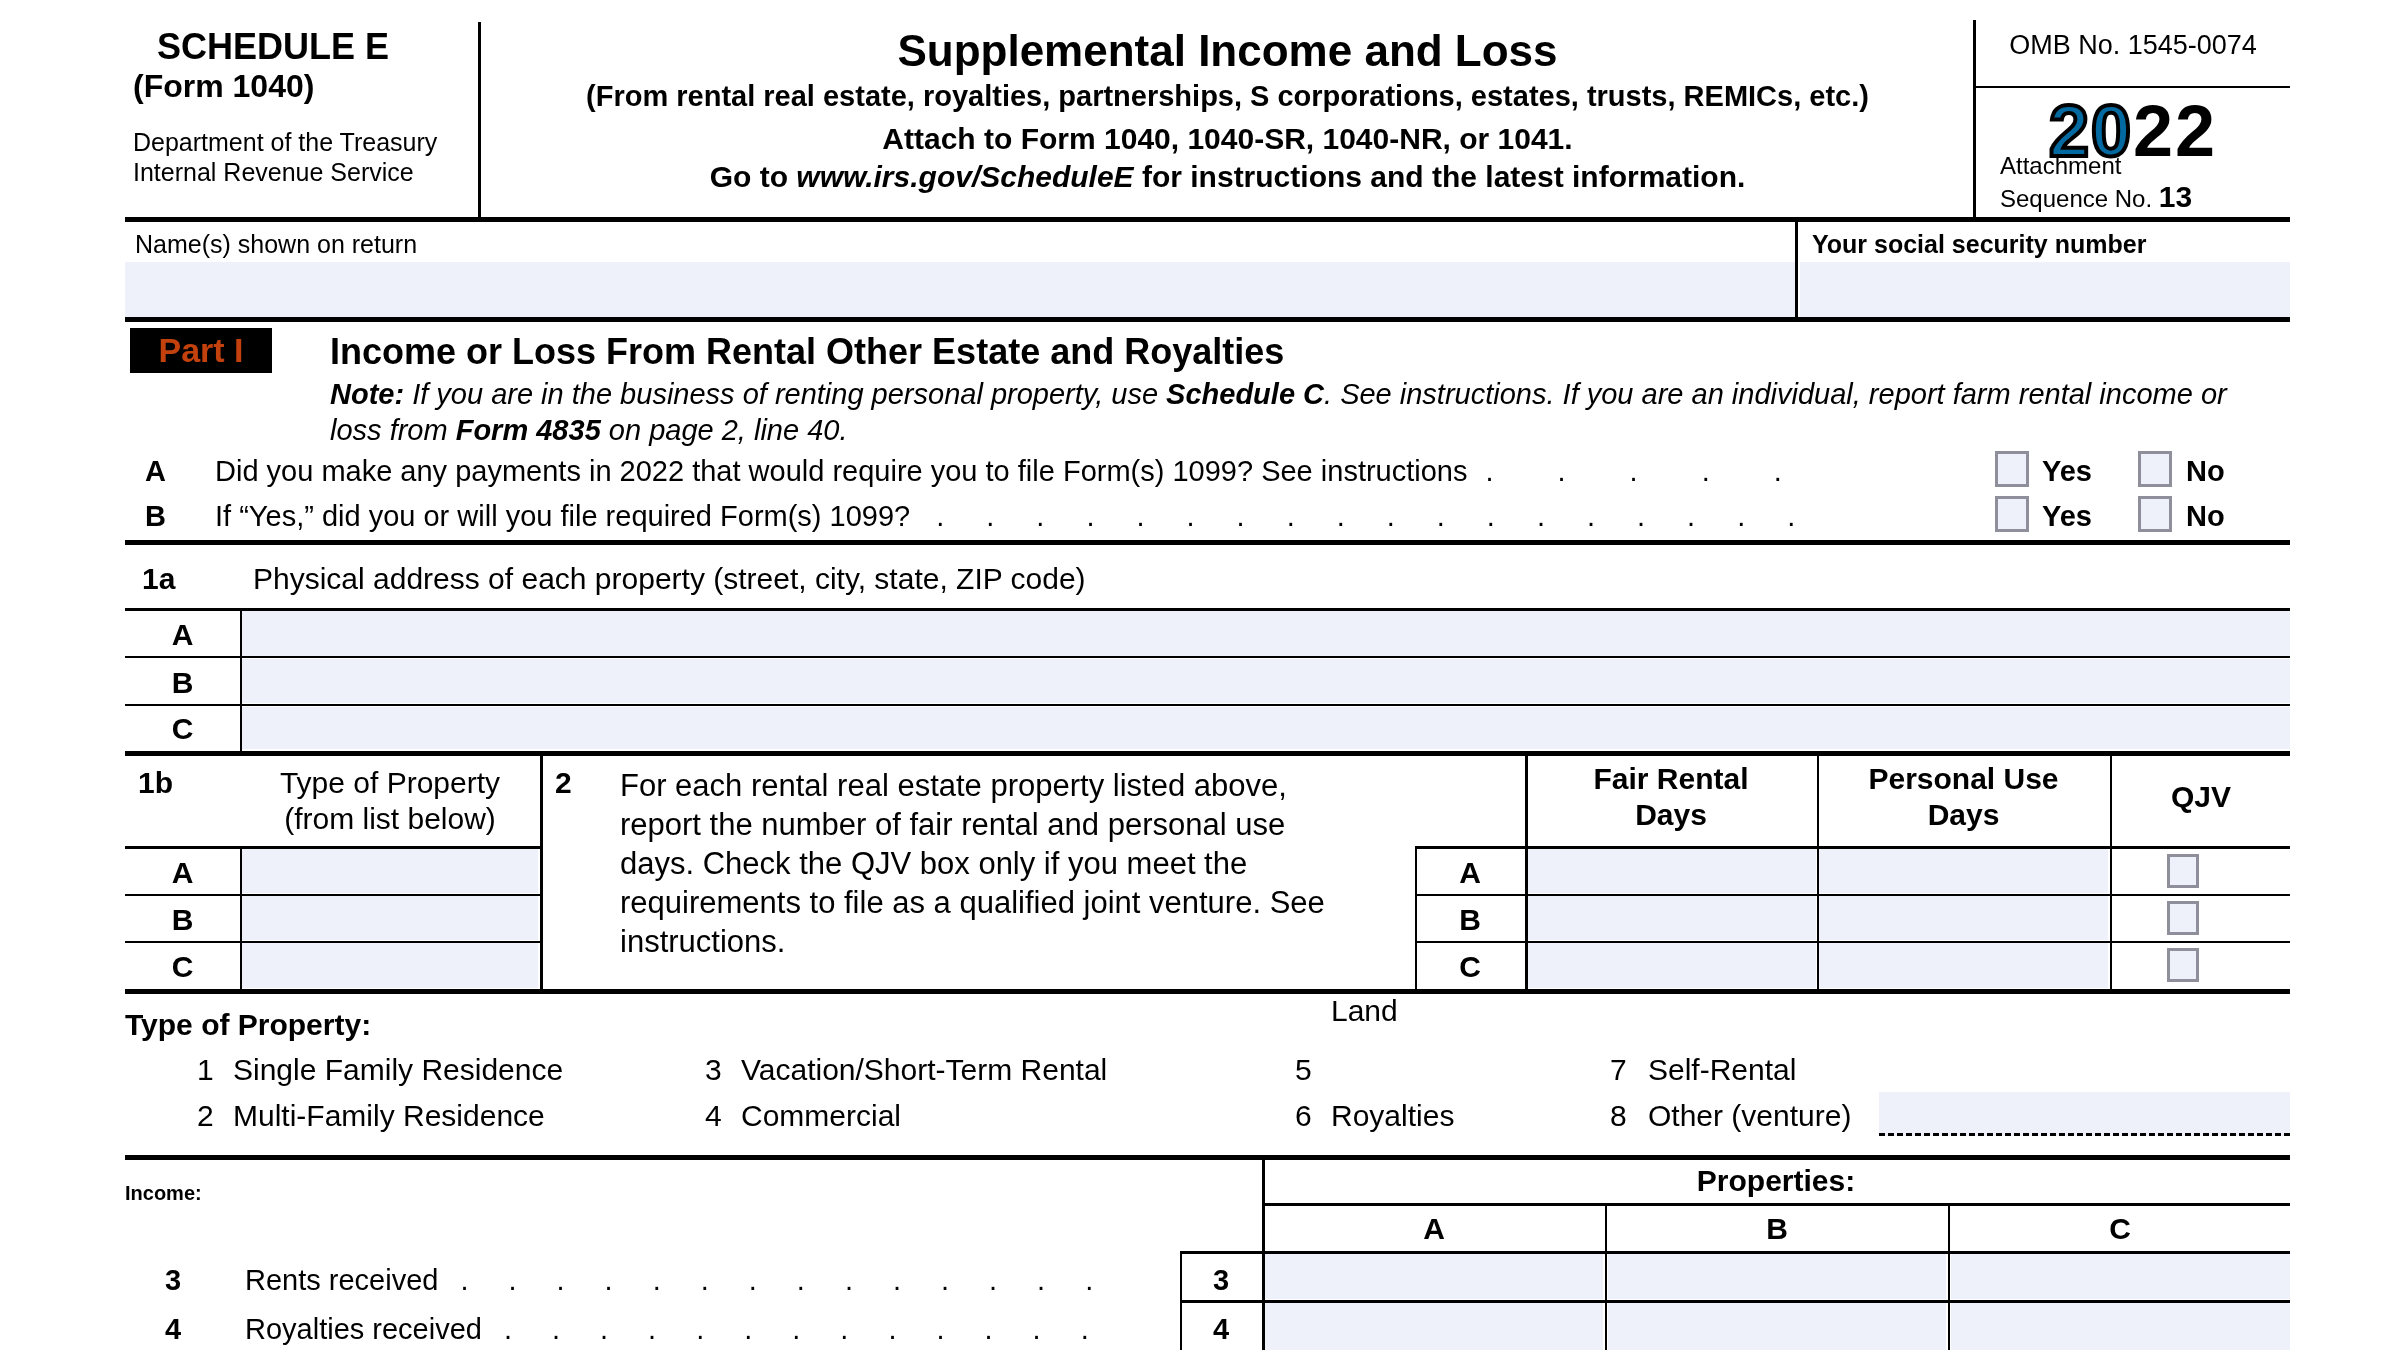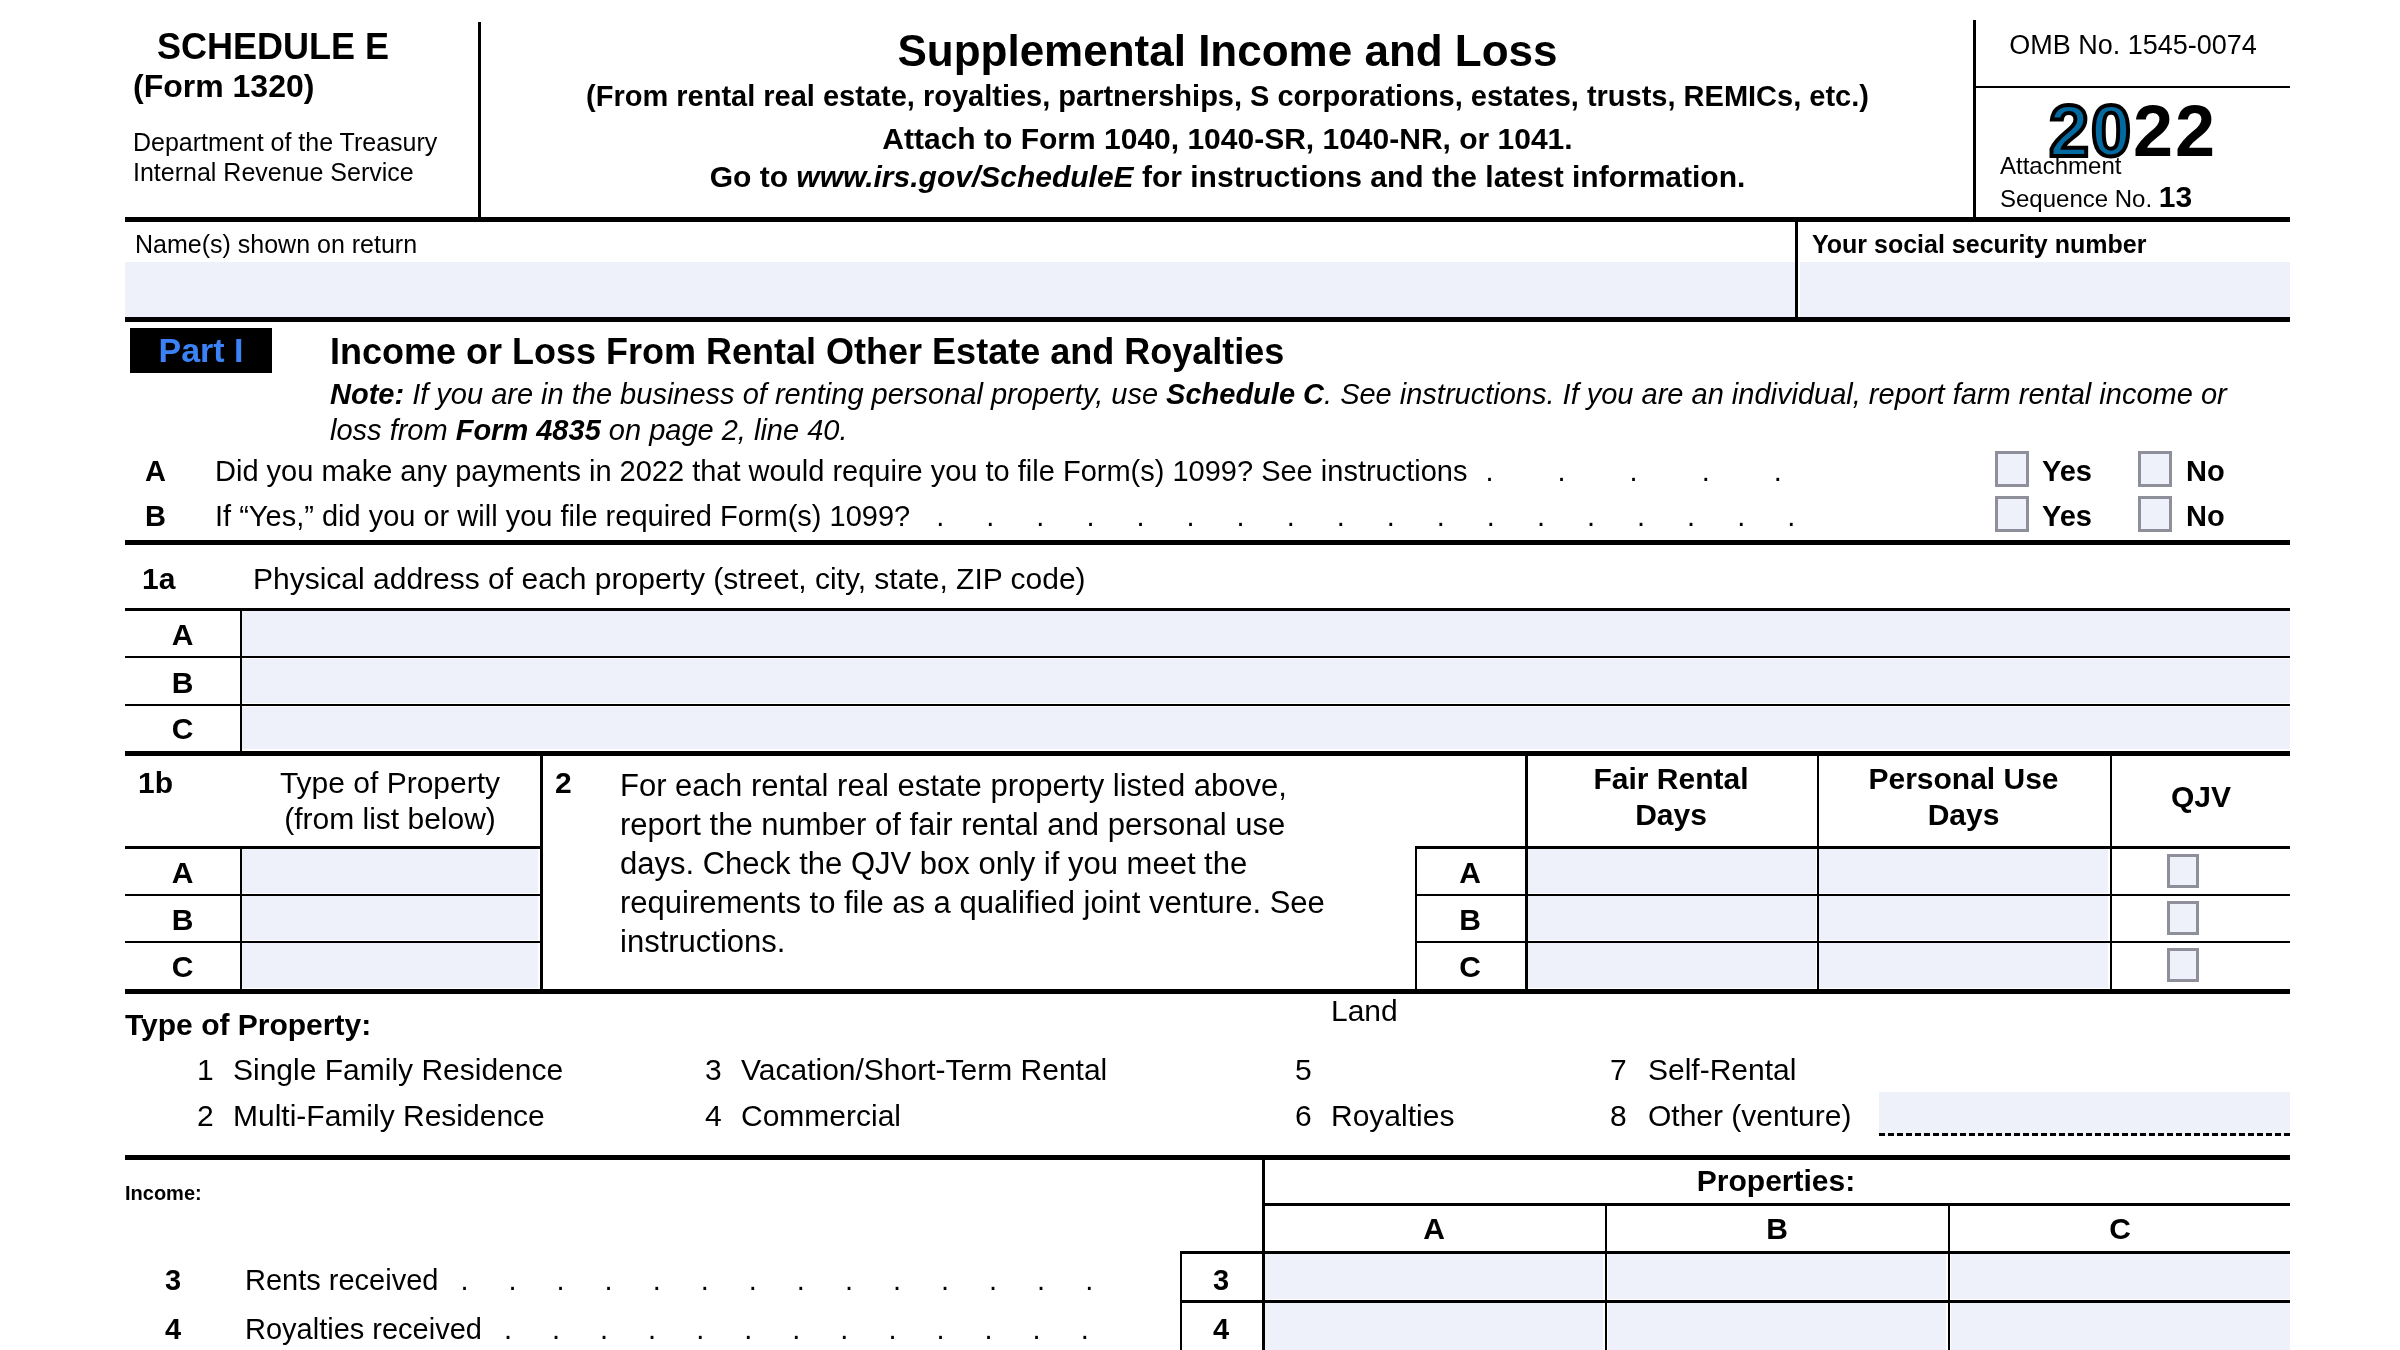--- a/index.html
+++ b/index.html
@@ -6,32 +6,32 @@
   body { background:#fff; font-family:"Liberation Sans", sans-serif; color:#000; }
   .page { position:relative; width:2400px; height:1350px; background:#fff; overflow:hidden; }
   .abs { position:absolute; white-space:nowrap; }
   .b { font-weight:bold; }
   .i { font-style:italic; }
   .ctr { text-align:center; }
   .hline, .vline { position:absolute; background:#000; }
   .field { position:absolute; background:#eef1fa; }
   .cb { position:absolute; background:#eef1fa; border:3px solid #8f8f9c; }
   .leader { letter-spacing:42px; }
-  .badge { position:absolute; background:#000; color:#3b82f6; text-align:center; }
+  .badge { position:absolute; background:#000; color:#c2410c; text-align:center; }
   .year20 { color:#0369a1; -webkit-text-stroke:4px #000; }
   .year22 { color:#000; }
   .wrapText { white-space:normal; }
 </style>
 </head>
 <body>
 
 <div class="page">
 
   <div class="abs b" style="left:133px; top:26px; font-size:36px;margin-left:24px;">SCHEDULE E</div>
-  <div class="abs b" style="left:133px; top:68px; font-size:32px;">(Form 1320)</div>
+  <div class="abs b" style="left:133px; top:68px; font-size:32px;">(Form 1040)</div>
   <div class="abs" style="left:133px; top:128px; font-size:25px;">Department of the Treasury</div>
   <div class="abs" style="left:133px; top:158px; font-size:25px;">Internal Revenue Service</div>
 
   <div class="abs b ctr" style="left:480px; top:26px; width:1495px; font-size:44px;">Supplemental Income and Loss</div>
   <div class="abs b ctr" style="left:480px; top:80px; width:1495px; font-size:29px;">(From rental real estate, royalties, partnerships, S corporations, estates, trusts, REMICs, etc.)</div>
   <div class="abs b ctr" style="left:480px; top:122px; width:1495px; font-size:30px;">Attach to Form 1040, 1040-SR, 1040-NR, or 1041.</div>
   <div class="abs ctr" style="left:480px; top:160px; width:1495px; font-size:30px;">
     <span class="b">Go to </span><span class="b i">www.irs.gov/ScheduleE</span><span class="b"> for instructions and the latest information.</span>
   </div>
 

